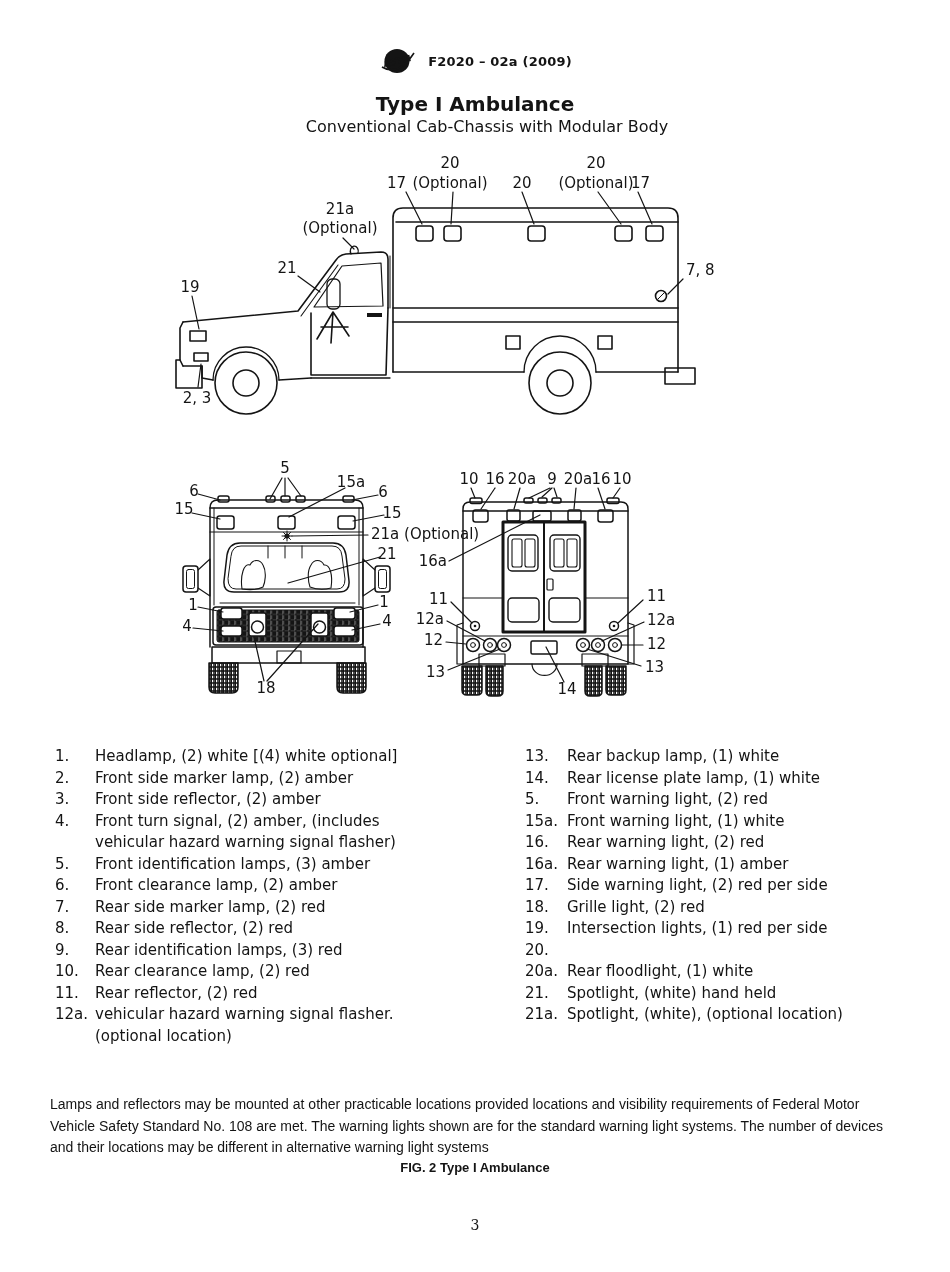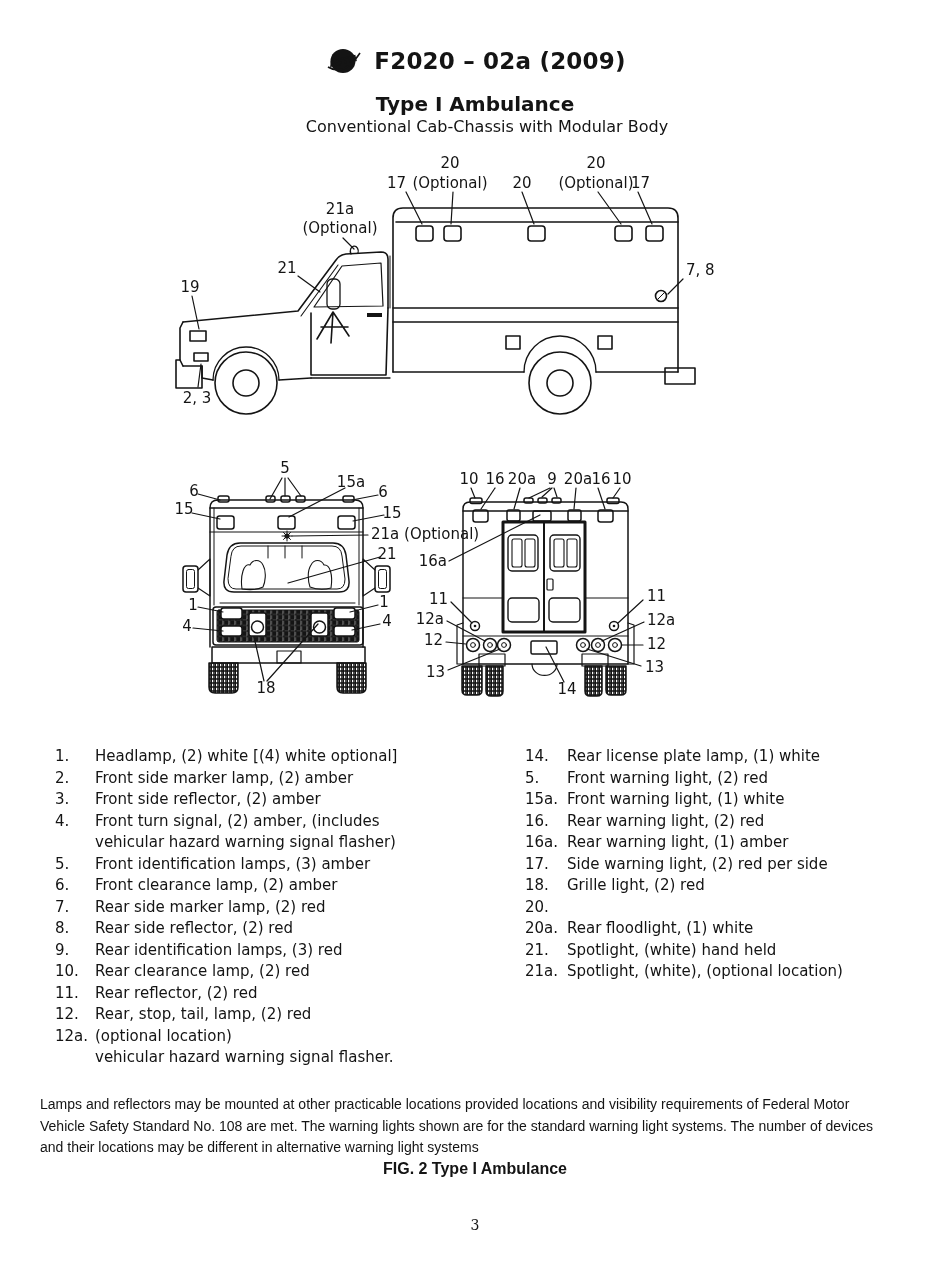--- a/index.html
+++ b/index.html
@@ -1,37 +1,37 @@
 <!DOCTYPE html>
 <html><head>
 <meta charset="utf-8">
 <style>
   html,body{margin:0;padding:0;background:#e8e8e8;}
   .page{position:relative;width:950px;height:1272px;margin:0 auto;background:#fff;
         font-family:"DejaVu Sans",sans-serif;color:#141414;overflow:hidden;}
   .hdr{position:absolute;top:46px;left:0;width:100%;display:flex;justify-content:center;
        align-items:center;gap:10px;}
-  .hdr .desig{font-size:23px;font-weight:bold;letter-spacing:.2px;}
+  .hdr .desig{font-size:13px;font-weight:bold;letter-spacing:.2px;}
   .title{position:absolute;top:92px;left:0;width:100%;text-align:center;
          font-size:20px;font-weight:bold;}
   .subtitle{position:absolute;top:117px;left:12px;width:100%;text-align:center;font-size:16px;}
   svg text{font-family:"DejaVu Sans",sans-serif;fill:#141414;}
   .svgside{position:absolute;left:168px;top:146px;}
   .svgfr{position:absolute;left:170px;top:455px;}
   .legend{position:absolute;font-size:15px;line-height:21.5px;}
   .leg-left{left:55px;top:746px;width:455px;}
   .leg-right{left:525px;top:746px;width:410px;}
   .leg-row{display:flex;}
   .leg-num{flex:none;width:40px;}
   .leg-right .leg-num{width:42px;}
   .leg-lines{flex:1;}
-  .footnote{position:absolute;left:40px;top:1094px;width:862px;
+  .footnote{position:absolute;left:50px;top:1094px;width:862px;
             font-family:"Liberation Sans",sans-serif;font-size:14px;line-height:21.6px;}
   .caption{position:absolute;top:1160px;left:0;width:100%;text-align:center;
-           font-family:"Liberation Sans",sans-serif;font-size:16px;font-weight:bold;}
+           font-family:"Liberation Sans",sans-serif;font-size:13px;font-weight:bold;}
   .pagenum{position:absolute;top:1217px;left:0;width:100%;text-align:center;
            font-family:"DejaVu Serif",serif;font-size:14px;}
   .lbl{font-size:15px;}
 </style>
 </head>
 <body>
 
 <div class="page">
 
   <div class="hdr">
@@ -411,35 +411,35 @@
           <div>Rear clearance lamp, (2) red</div>
         </div>
       </div>
       <div class="leg-row">
         <div class="leg-num">11.</div>
         <div class="leg-lines">
           <div>Rear reflector, (2) red</div>
         </div>
       </div>
       <div class="leg-row">
-        <div class="leg-num">12.</div>
-        <div class="leg-lines">
-          <div>Rear, stop, tail, lamp, (2) red</div>
-        </div>
-      </div>
-      <div class="leg-row">
         <div class="leg-num">12a.</div>
         <div class="leg-lines">
+          <div>vehicular hazard warning signal flasher.</div>
           <div>(optional location)</div>
-          <div>vehicular hazard warning signal flasher.</div>
         </div>
       </div>
     </div>
   <div class="legend leg-right" id="legend-right">
       <div class="leg-row">
+        <div class="leg-num">13.</div>
+        <div class="leg-lines">
+          <div>Rear backup lamp, (1) white</div>
+        </div>
+      </div>
+      <div class="leg-row">
         <div class="leg-num">14.</div>
         <div class="leg-lines">
           <div>Rear license plate lamp, (1) white</div>
         </div>
       </div>
       <div class="leg-row">
         <div class="leg-num">5.</div>
         <div class="leg-lines">
           <div>Front warning light, (2) red</div>
         </div>
@@ -465,20 +465,26 @@
       <div class="leg-row">
         <div class="leg-num">17.</div>
         <div class="leg-lines">
           <div>Side warning light, (2) red per side</div>
         </div>
       </div>
       <div class="leg-row">
         <div class="leg-num">18.</div>
         <div class="leg-lines">
           <div>Grille light, (2) red</div>
+        </div>
+      </div>
+      <div class="leg-row">
+        <div class="leg-num">19.</div>
+        <div class="leg-lines">
+          <div>Intersection lights, (1) red per side</div>
         </div>
       </div>
       <div class="leg-row">
         <div class="leg-num">20.</div>
       </div>
       <div class="leg-row">
         <div class="leg-num">20a.</div>
         <div class="leg-lines">
           <div>Rear floodlight, (1) white</div>
         </div>

